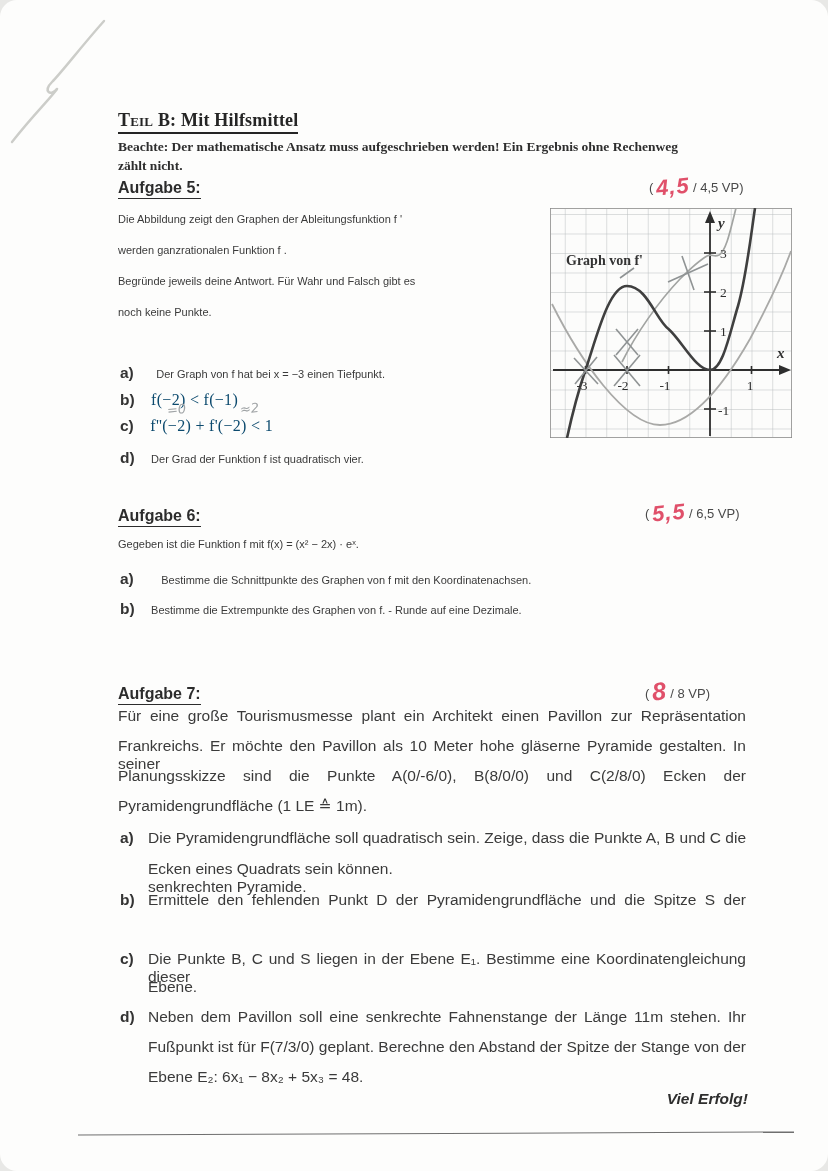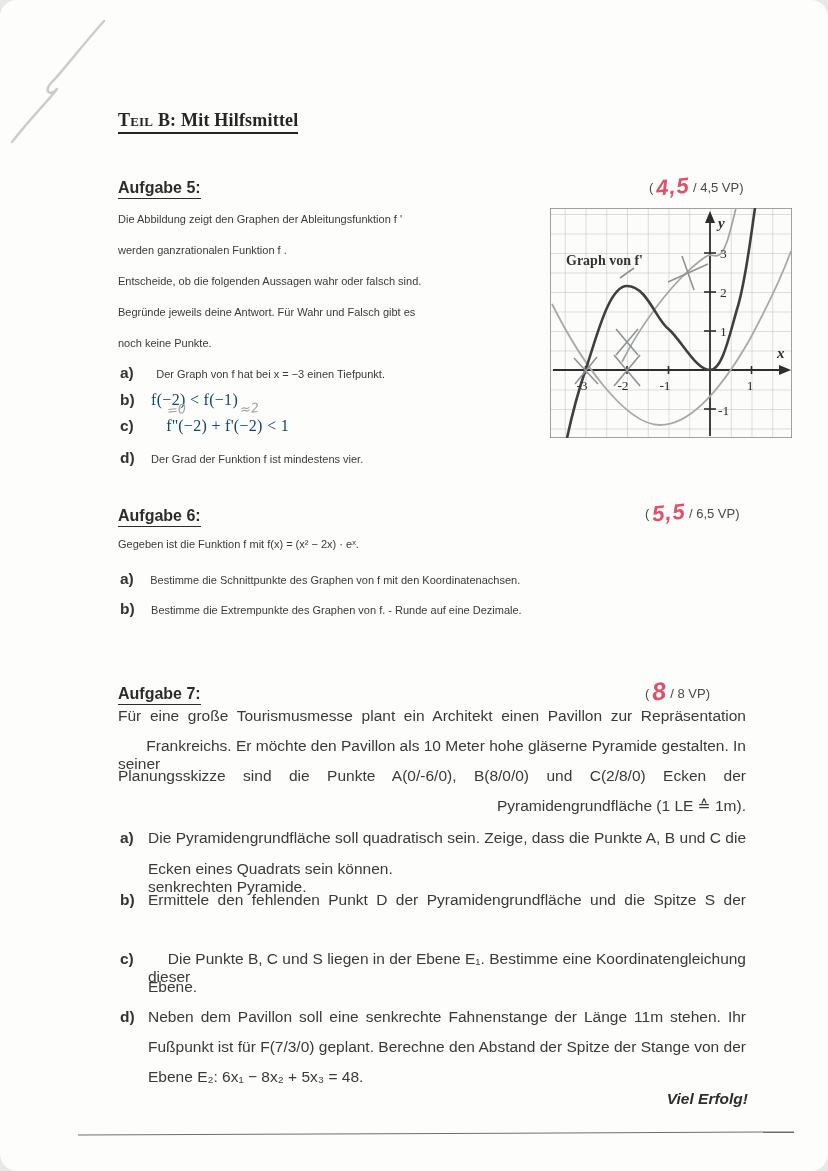--- a/index.html
+++ b/index.html
@@ -28,21 +28,21 @@
     border-bottom:1.6px solid #2c2c2c;display:inline-block;padding-bottom:1px;
   }
   
   .line{font-size:11px;white-space:nowrap;color:#3a3a3a;}
   .item-label{font-weight:bold;font-size:15.5px;color:#333;}
   .math{
     font-family:"Liberation Serif","DejaVu Serif",serif;
     font-size:16px;color:#0c4a6e;letter-spacing:.3px;
   }
   .just{text-align:justify;text-align-last:justify;white-space:normal;}
-  .t7line{font-size:15.5px;color:#3a3a3a;text-align:right;}
+  .t7line{font-size:15.5px;color:#3a3a3a;}
   
   .score{font-size:13px;color:#4a4a4a;white-space:nowrap;}
   .score .hw{
     display:inline-block;color:#e0506a;font-weight:bold;font-style:italic;
     transform:rotate(-5deg);letter-spacing:1px;margin:0 3px;vertical-align:-2px;
     font-size:22px;
   }
   .score .hw.big{font-size:25px;}
   .pencil{
     position:absolute;color:#a0a4a6;font-size:13px;font-style:italic;
@@ -63,53 +63,56 @@
 <div class="page">
 
   <svg class="abs" style="left:0;top:0" width="180" height="160">
     <path d="M12,142 C34,114 50,99 57,89" fill="none" stroke="#cccdc9" stroke-width="2.4" stroke-linecap="round"></path>
     <path d="M57,89 C50,97 43,91 52,82 C62,72 80,48 104,21" fill="none" stroke="#cccdc9" stroke-width="2.4" stroke-linecap="round"></path>
   </svg>
 
   <div class="abs" style="left:118px;top:110px">
     <span class="doc-title"><span class="sc">Teil</span><span> B: Mit Hilfsmittel</span></span>
   </div>
+  <div class="abs notice" style="left:118px;top:137px">
+    <div>Beachte: Der mathematische Ansatz muss aufgeschrieben werden! Ein Ergebnis ohne Rechenweg</div>
+    <div>zählt nicht.</div>
+  </div>
 
   <div class="abs" style="left:118px;top:179px">
     <span class="task-head">Aufgabe 5:</span>
   </div>
   <div class="abs score" style="left:649px;top:174px">
     <span>(</span><span class="hw">4,5</span><span>/ 4,5 VP)</span>
   </div>
 
   <div class="abs" style="left:118px;top:204px;line-height:31px">
     <div class="line">Die Abbildung zeigt den Graphen der Ableitungsfunktion f '</div>
     <div class="line">werden ganzrationalen Funktion f .</div>
-    <div class="line">Entscheide, ob die folgenden Aussagen wahr oder falsch sind.</div>
     <div class="line">Begründe jeweils deine Antwort. Für Wahr und Falsch gibt es</div>
     <div class="line">noch keine Punkte.</div>
   </div>
 
   <div class="abs" style="left:120px;top:364px">
     <span class="item-label">a)</span>
     <span class="line" style="margin-left:18px">Der Graph von f hat bei x = −3 einen Tiefpunkt.</span>
   </div>
   <div class="abs" style="left:120px;top:391px">
     <span class="item-label">b)</span>
     <span class="math" style="margin-left:12px">f(−2) &lt; f(−1)</span>
   </div>
   <div class="abs" style="left:120px;top:417px">
     <span class="item-label">c)</span>
-    <span class="math" style="margin-left:28px">f''(−2) + f'(−2) &lt; 1</span>
+    <span class="math" style="margin-left:12px">f''(−2) + f'(−2) &lt; 1</span>
   </div>
   <span class="pencil" style="left:167px;top:402px">=0</span>
   <span class="pencil" style="left:240px;top:401px">≈2</span>
   <div class="abs" style="left:120px;top:449px">
     <span class="item-label">d)</span>
-    <span class="line" style="margin-left:12px">Der Grad der Funktion f ist mindestens vier.</span>
+    <span class="line" style="margin-left:12px">Der Grad der Funktion f ist quadratisch vier.</span>
   </div>
 
   <svg class="abs" style="left:550px;top:208px" width="242" height="230" viewBox="0 0 242 230">
     <defs>
       <pattern id="grid" width="20.75" height="19.5" x="160" y="162" patternUnits="userSpaceOnUse">
         <path d="M20.75 0 H0 V19.5" fill="none" stroke="#b9bdbf" stroke-width="1"></path>
       </pattern>
     </defs>
     <rect x="0" y="0" width="242" height="230" fill="#fcfcfb" stroke="#8a8a8a" stroke-width="1.6"></rect>
     <rect x="1" y="1" width="240" height="228" fill="url(#grid)"></rect>
@@ -169,21 +172,21 @@
 
   <div class="abs" style="left:118px;top:507px">
     <span class="task-head">Aufgabe 6:</span>
   </div>
   <div class="abs score" style="left:645px;top:500px">
     <span>(</span><span class="hw">5,5</span><span>/ 6,5 VP)</span>
   </div>
   <div class="abs line" style="left:118px;top:538px">Gegeben ist die Funktion f mit f(x) = (x² − 2x) · eˣ.</div>
   <div class="abs" style="left:120px;top:570px">
     <span class="item-label">a)</span>
-    <span class="line" style="margin-left:12px">Bestimme die Schnittpunkte des Graphen von f mit den Koordinatenachsen.</span>
+    <span class="line" style="margin-left:23px">Bestimme die Schnittpunkte des Graphen von f mit den Koordinatenachsen.</span>
   </div>
   <div class="abs" style="left:120px;top:600px">
     <span class="item-label">b)</span>
     <span class="line" style="margin-left:12px">Bestimme die Extrempunkte des Graphen von f. - Runde auf eine Dezimale.</span>
   </div>
 
   <div class="abs" style="left:118px;top:685px">
     <span class="task-head">Aufgabe 7:</span>
   </div>
   <div class="abs score" style="left:645px;top:677px">

